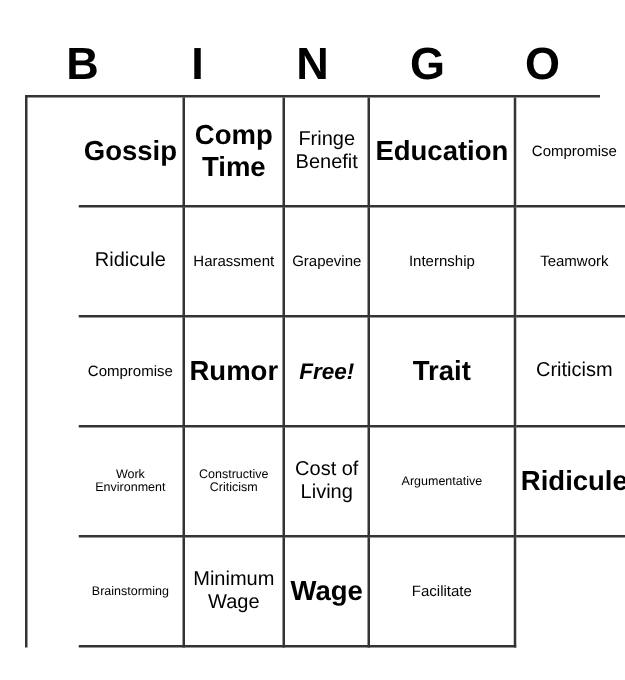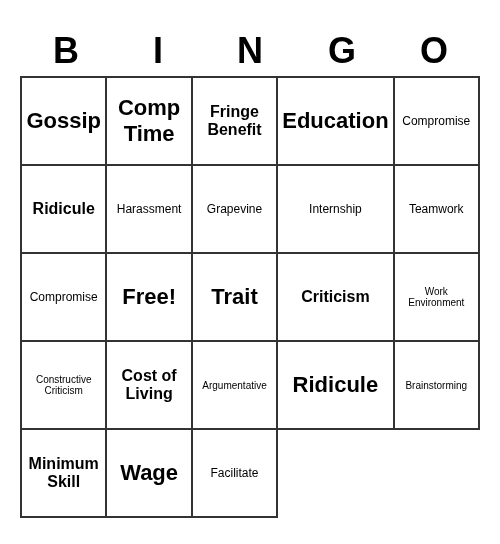--- a/index.html
+++ b/index.html
@@ -34,20 +34,21 @@
       font-weight: bold;
       padding: 4px 0;
       font-family: Arial, sans-serif;
     }
 
     .bingo-grid {
       display: grid;
       grid-template-columns: repeat(5, 1fr);
       border-left: 2px solid #333;
       border-top: 2px solid #333;
+      padding-left: 41px;
     }
 
     .bingo-cell {
       border-right: 2px solid #333;
       border-bottom: 2px solid #333;
       display: flex;
       align-items: center;
       justify-content: center;
       text-align: center;
       min-height: 88px;
@@ -55,34 +56,35 @@
       font-family: Arial, sans-serif;
     }
 
     .bingo-cell.large {
       font-size: 22px;
       font-weight: bold;
     }
 
     .bingo-cell.medium {
       font-size: 16px;
-      font-weight: bold;
+      font-weight: normal;
     }
 
     .bingo-cell.small {
       font-size: 12px;
     }
 
     .bingo-cell.xsmall {
       font-size: 10px;
     }
 
     .bingo-cell.free {
-      font-size: 22px;
+      font-size: 18px;
       font-weight: bold;
+      font-style: italic;
     }
   </style>
 </head>
 <body>
 
 <div class="bingo-container">
   <div class="bingo-header">
   <div class="header-cell">B</div>
       <div class="header-cell">I</div>
       <div class="header-cell">N</div>
@@ -94,26 +96,27 @@
       <div class="bingo-cell large">Comp Time</div>
       <div class="bingo-cell medium">Fringe Benefit</div>
       <div class="bingo-cell large">Education</div>
       <div class="bingo-cell small">Compromise</div>
       <div class="bingo-cell medium">Ridicule</div>
       <div class="bingo-cell small">Harassment</div>
       <div class="bingo-cell small">Grapevine</div>
       <div class="bingo-cell small">Internship</div>
       <div class="bingo-cell small">Teamwork</div>
       <div class="bingo-cell small">Compromise</div>
+      <div class="bingo-cell large">Rumor</div>
       <div class="bingo-cell free">Free!</div>
       <div class="bingo-cell large">Trait</div>
       <div class="bingo-cell medium">Criticism</div>
       <div class="bingo-cell xsmall">Work Environment</div>
       <div class="bingo-cell xsmall">Constructive Criticism</div>
       <div class="bingo-cell medium">Cost of Living</div>
       <div class="bingo-cell xsmall">Argumentative</div>
       <div class="bingo-cell large">Ridicule</div>
       <div class="bingo-cell xsmall">Brainstorming</div>
-      <div class="bingo-cell medium">Minimum Skill</div>
+      <div class="bingo-cell medium">Minimum Wage</div>
       <div class="bingo-cell large">Wage</div>
       <div class="bingo-cell small">Facilitate</div>
     </div>
 </div>
 
 </body></html>

